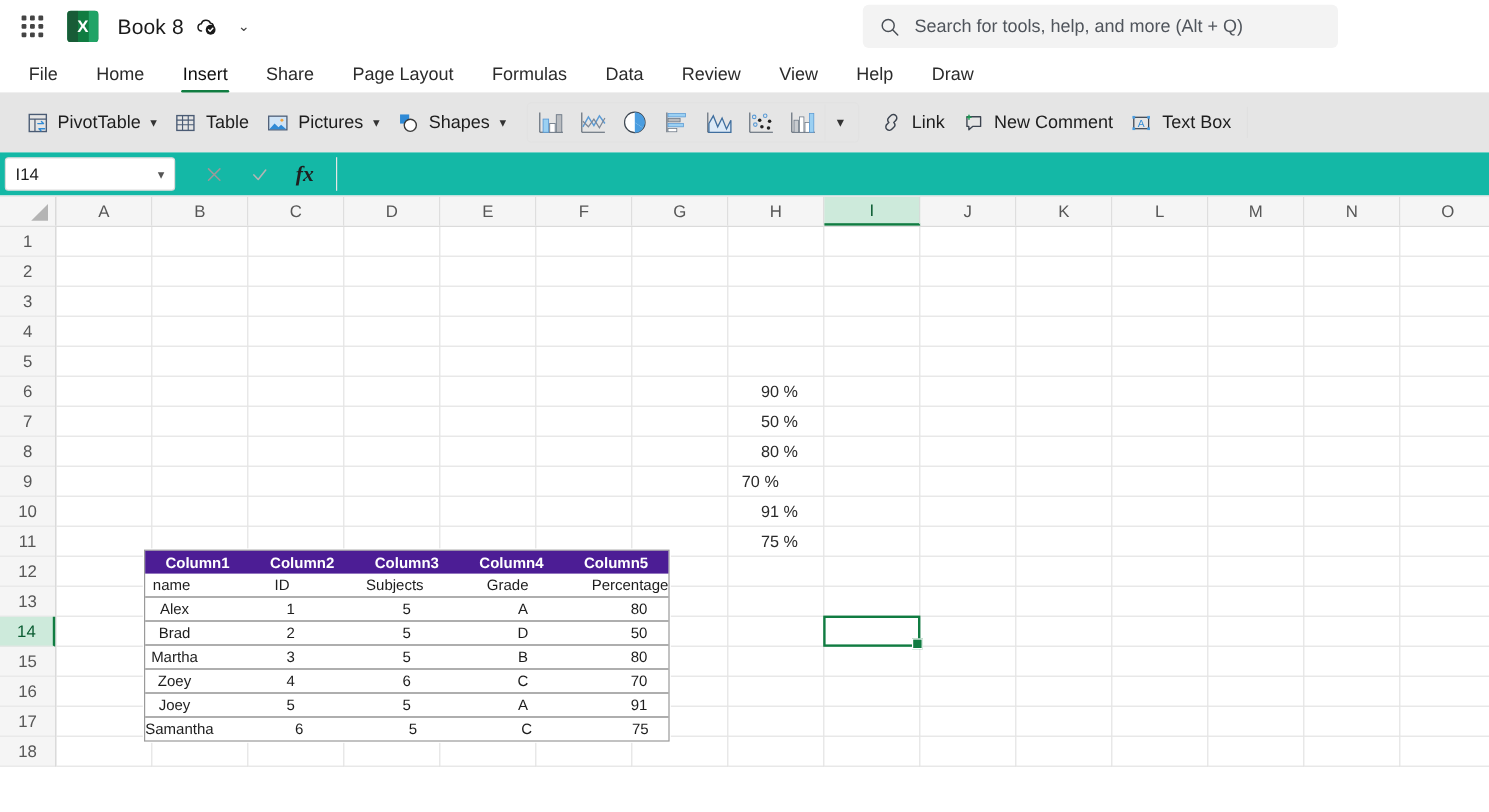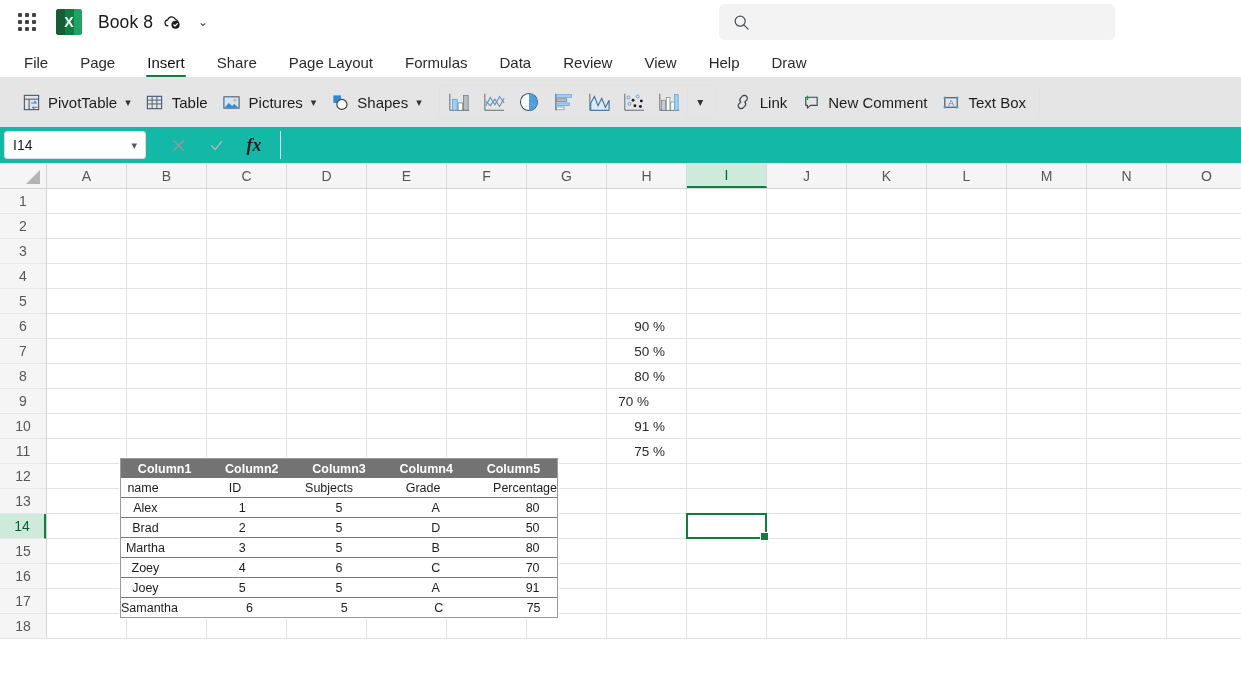--- a/index.html
+++ b/index.html
@@ -302,21 +302,21 @@
     left: 120px; top: 294px;
     width: 438px;
     border: 1px solid #9a9a9a;
     background: #fff;
     z-index: 5;
     font-family: "Liberation Sans", sans-serif;
     box-shadow: 0 0 0 1px #fff;
   }
   .ti-row { display: flex; }
   .ti-head {
-    background: #737373;
+    background: #4c1d95;
     color: #fff;
     font-weight: bold;
     justify-content: space-between;
   }
   .ti-head .ti-cell { font-size: 12.5px; color:#fff; justify-content:center; height: 19px;}
   .ti-cell {
     flex: 1;
     height: 19px;
     display: flex;
     align-items: center;
@@ -368,26 +368,27 @@
     </svg>
   </div>
 
   <div class="title-caret">⌄</div>
 
   <div class="searchbox">
     <svg width="17" height="17" viewBox="0 0 18 18">
       <circle cx="7.6" cy="7.6" r="5.3" fill="none" stroke="#4a4f56" stroke-width="1.3"></circle>
       <line x1="11.5" y1="11.5" x2="16" y2="16" stroke="#4a4f56" stroke-width="1.3" stroke-linecap="round"></line>
     </svg>
+    <div class="search-ph">Search for tools, help, and more (Alt + Q)</div>
   </div>
 </div>
 
 <div class="tabbar">
   <div class="tab">File</div>
-  <div class="tab">Page</div>
+  <div class="tab">Home</div>
   <div class="tab active">Insert</div>
   <div class="tab">Share</div>
   <div class="tab">Page Layout</div>
   <div class="tab">Formulas</div>
   <div class="tab">Data</div>
   <div class="tab">Review</div>
   <div class="tab">View</div>
   <div class="tab">Help</div>
   <div class="tab">Draw</div>
 </div>

